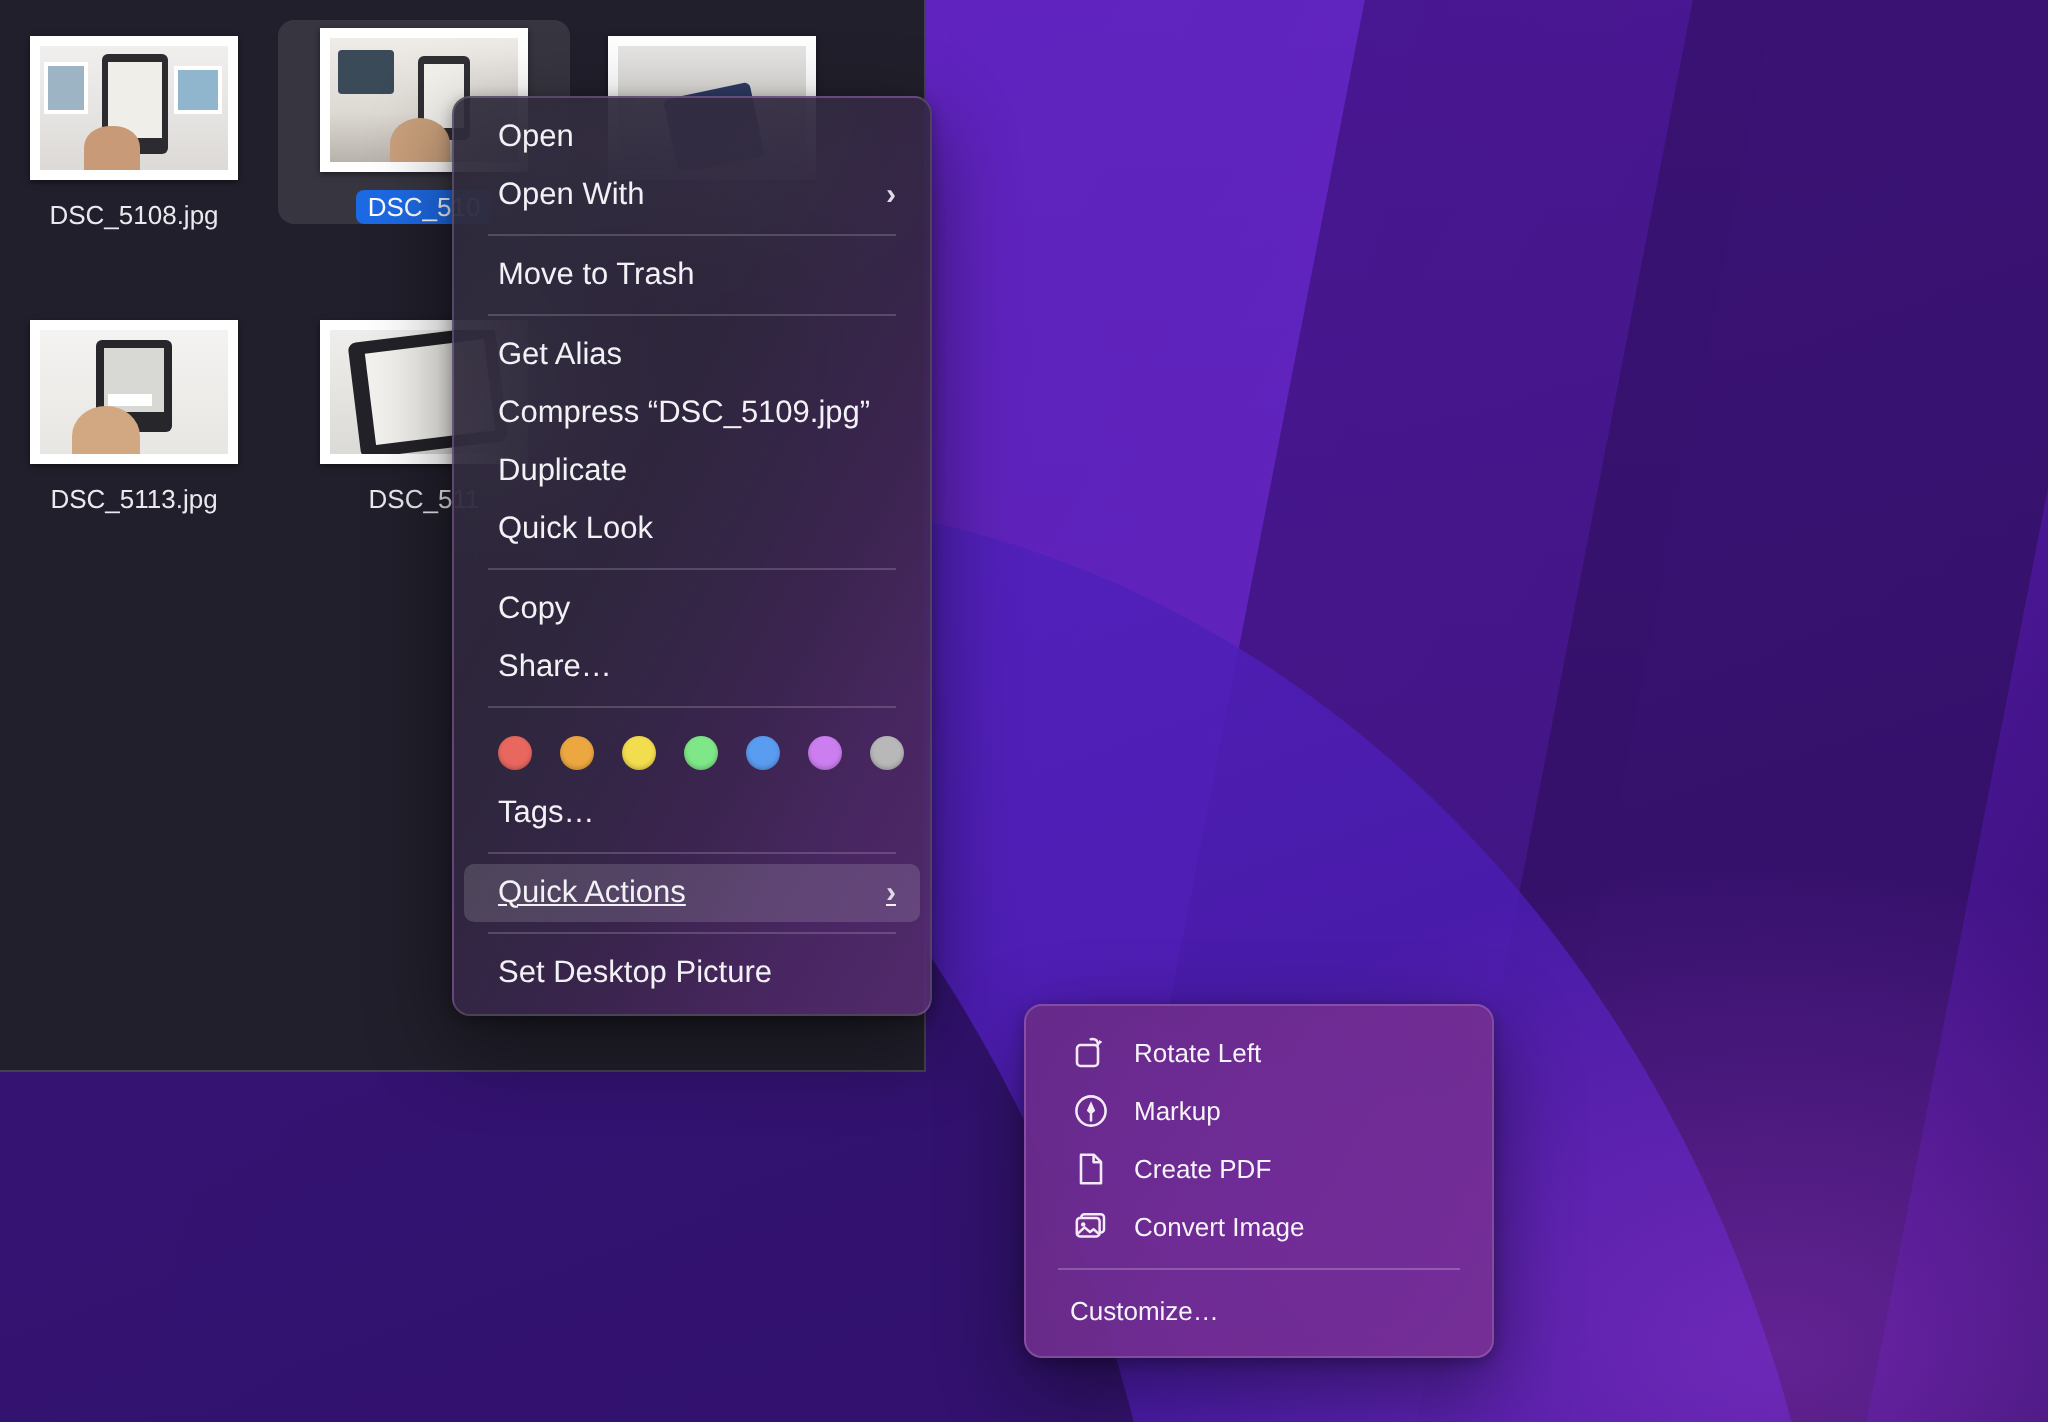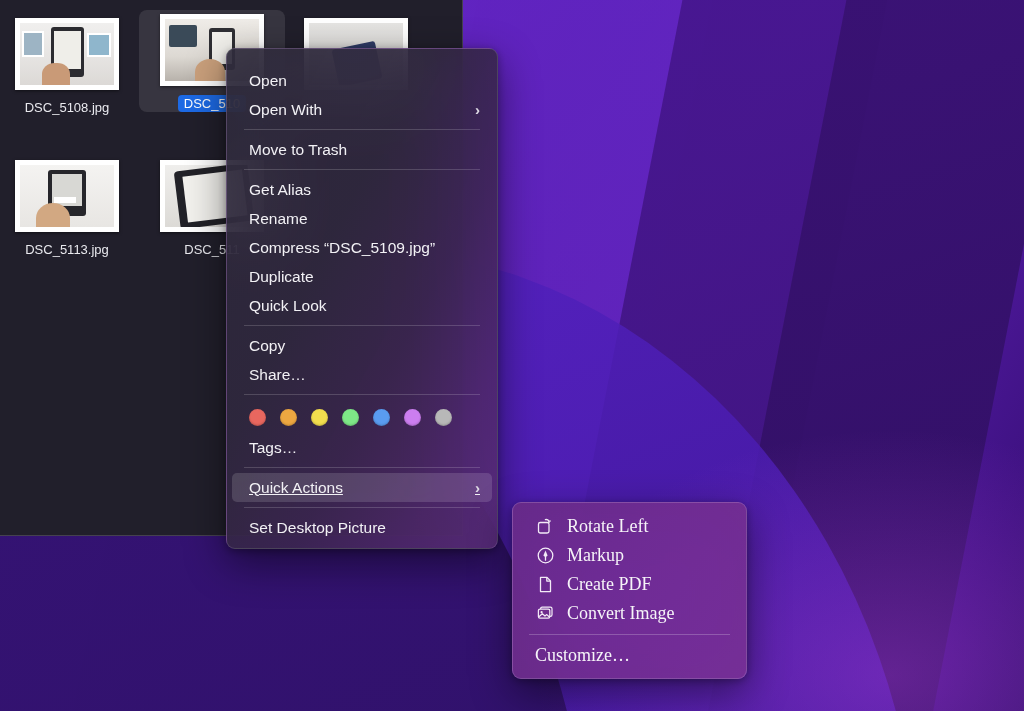--- a/index.html
+++ b/index.html
@@ -115,34 +115,34 @@
 
   .p4 { background:linear-gradient(180deg,#efeeec 0%,#dcdad6 100%); }
   .p4 .tabletb { position:absolute; left:12px; top:2px; width:74px; height:58px; background:#222228; border-radius:4px; transform:rotate(-7deg); }
   .p4 .screen { position:absolute; left:20px; top:8px; width:60px; height:46px; background:#f3f2ee; transform:rotate(-7deg); }
 
   .p5 { background:linear-gradient(180deg,#e6e5e3 0%,#cfcdc9 100%); }
   .p5 .obj { position:absolute; left:26px; top:22px; width:44px; height:38px; background:#2f3b66; border-radius:3px; transform:rotate(-12deg); }
 
   
   #context-menu {
-    position:absolute; left:226px; top:48px; width:272px;
+    position:absolute; left:226px; top:48px; width:240px;
     border-radius:9px;
     background:
       linear-gradient(118deg,
         rgba(44,40,56,.90) 0%,
         rgba(48,40,62,.89) 38%,
         rgba(60,38,80,.88) 62%,
         rgba(78,40,104,.88) 82%,
         rgba(88,44,116,.88) 100%);
     backdrop-filter:blur(34px) saturate(160%);
     -webkit-backdrop-filter:blur(34px) saturate(160%);
     border:.5px solid rgba(255,255,255,.14);
     box-shadow:0 14px 42px rgba(0,0,0,.48), 0 2px 8px rgba(0,0,0,.32);
-    padding:17px 0 6px 0;
+    padding:5px 0 6px 0;
     overflow:hidden;
   }
   .menu-item {
     height:29px; display:flex; align-items:center;
     padding:0 12px 0 17px; margin:0 5px;
     font-size:15.5px; color:#f2f1f5; border-radius:5px;
     white-space:nowrap; position:relative;
   }
   .menu-item.highlighted { background:rgba(255,255,255,.14);text-decoration:underline; }
   .menu-item .chev {
@@ -173,21 +173,21 @@
         rgba(118,48,146,.92) 100%);
     backdrop-filter:blur(34px) saturate(160%);
     -webkit-backdrop-filter:blur(34px) saturate(160%);
     border:.5px solid rgba(255,255,255,.16);
     box-shadow:0 14px 42px rgba(0,0,0,.45), 0 2px 8px rgba(0,0,0,.3);
     padding:9px 0 8px 0; overflow:hidden;
   }
   .sub-item {
     height:29px; display:flex; align-items:center;
     padding:0 12px 0 16px; margin:0 5px;
-    font-size:18px; color:#f6f4f8; border-radius:5px; white-space:nowrap;font-family:Liberation Serif, serif;
+    font-size:13px; color:#f6f4f8; border-radius:5px; white-space:nowrap;
   }
   .sub-icon {
     width:22px; height:20px; margin-right:11px;
     display:flex; align-items:center; justify-content:center; flex:0 0 22px;
   }
   .sub-icon svg { display:block; }
   .sub-sep { height:1px; background:rgba(255,255,255,.22); margin:6px 16px; }
   .sub-item.plain { padding-left:17px; }
 </style>
 </head>
@@ -287,23 +287,20 @@
   </div>
   <div class="menu-sep"></div>
   <div class="menu-item">
     <span>Move to Trash</span>
   </div>
   <div class="menu-sep"></div>
   <div class="menu-item">
     <span>Get Alias</span>
   </div>
   <div class="menu-item">
-    <span>Rename</span>
-  </div>
-  <div class="menu-item">
     <span>Compress “DSC_5109.jpg”</span>
   </div>
   <div class="menu-item">
     <span>Duplicate</span>
   </div>
   <div class="menu-item">
     <span>Quick Look</span>
   </div>
   <div class="menu-sep"></div>
   <div class="menu-item">

